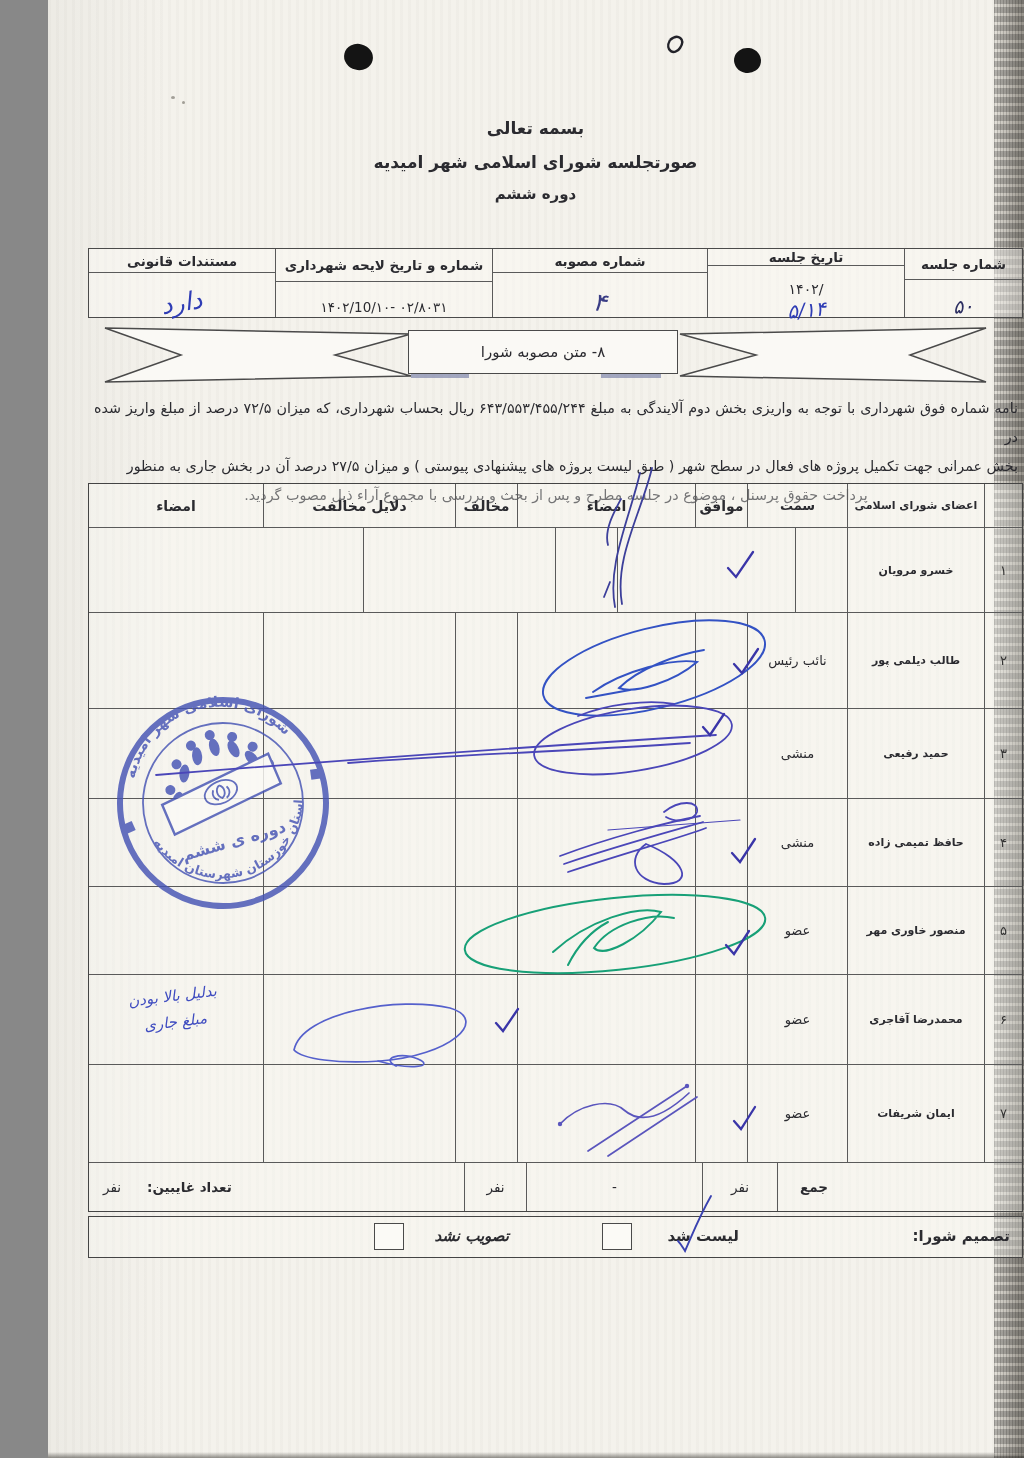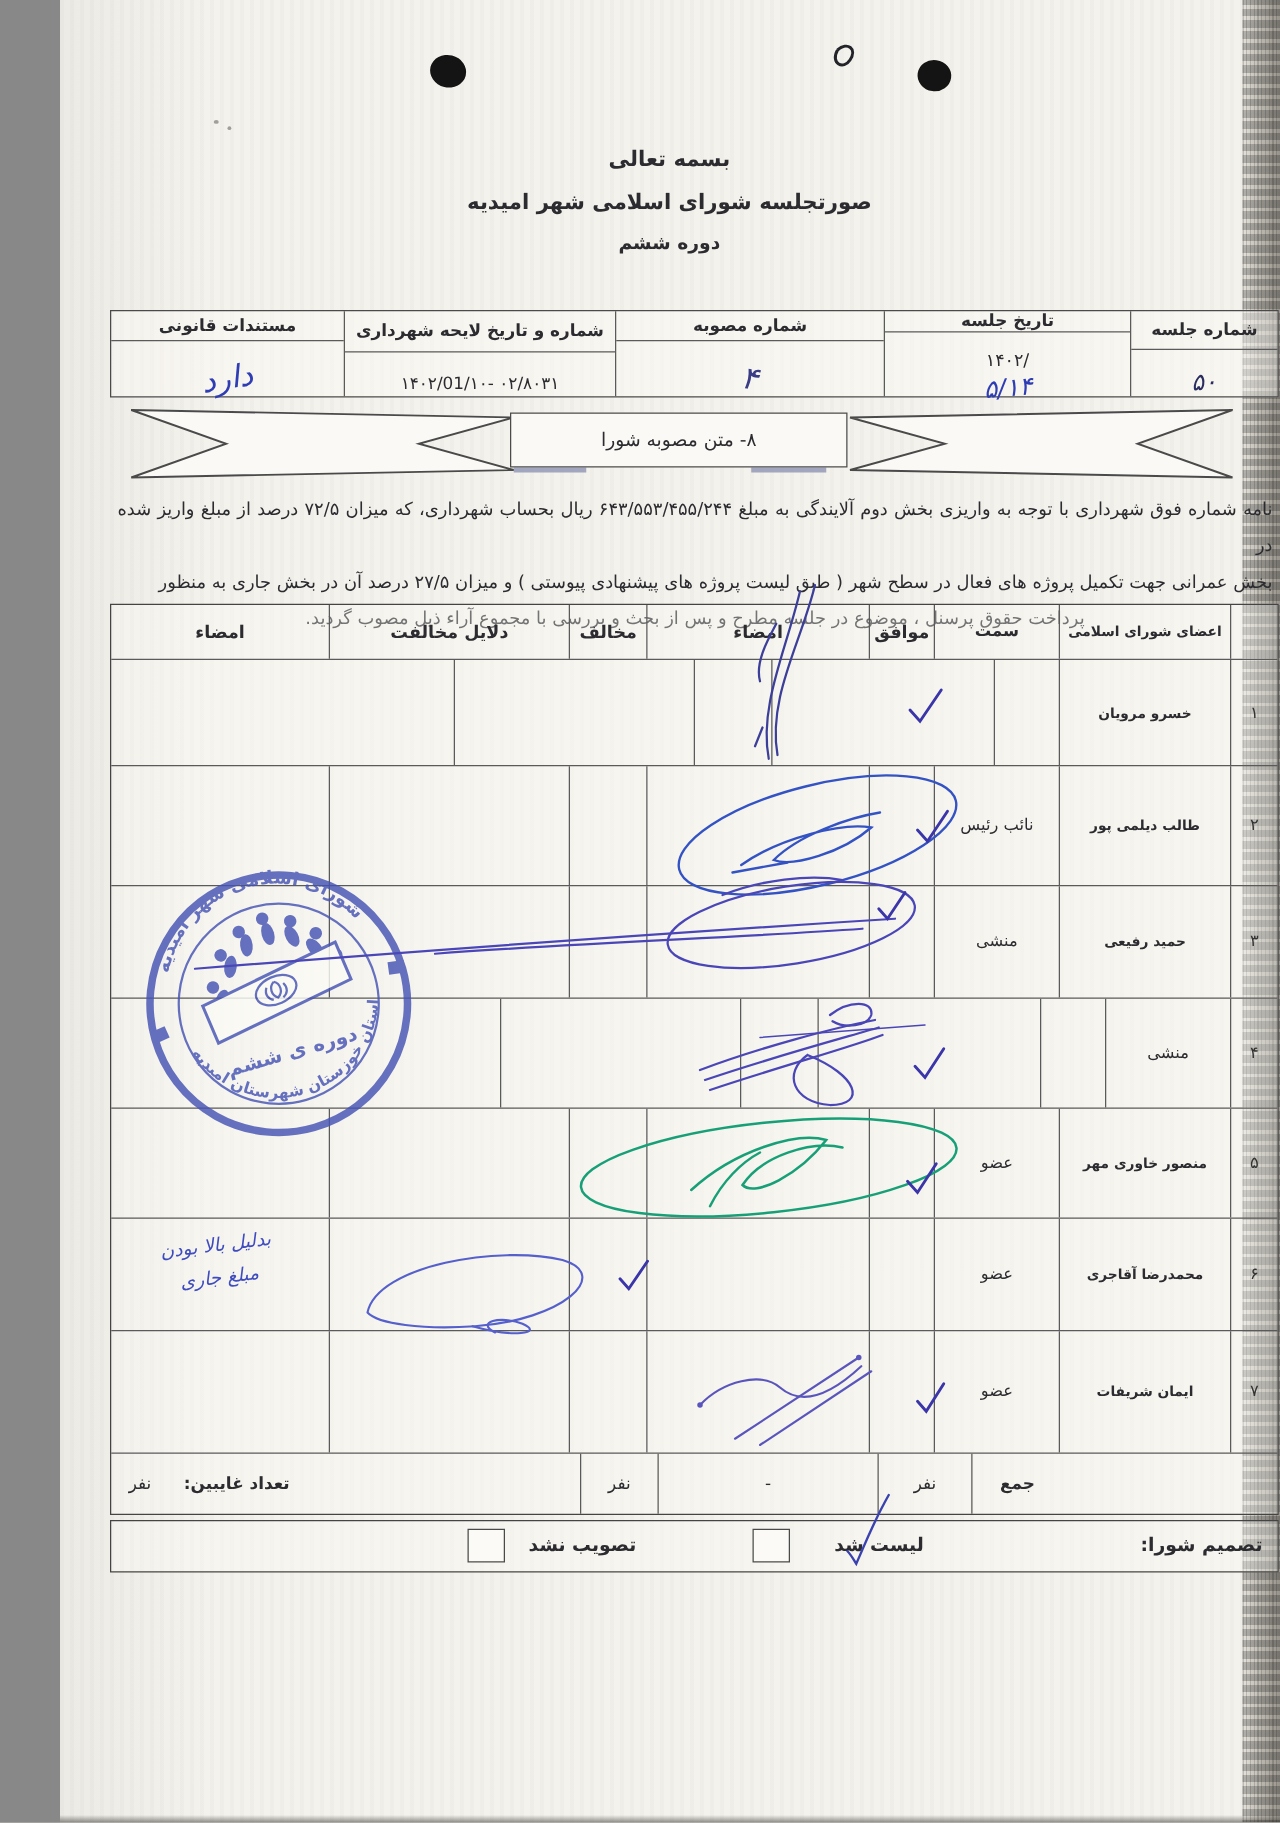--- a/index.html
+++ b/index.html
@@ -82,21 +82,21 @@
   .t-b{width:75px;} .t-c{width:176px;} .t-d{width:62px;} .t-e{flex:1;justify-content:flex-end;}
   .t-e .lbl{font-weight:600;margin-left:26px;}
   .t-e .unit{margin-left:14px;}
   .oppose-note{position:absolute;top:8px;right:14px;text-align:center;color:#3f4cc0;
     font-size:15px;font-style:italic;transform:rotate(-7deg);line-height:26px;width:150px;}
   
   .decision{position:absolute;left:40px;top:1216px;width:935px;height:42px;border:1.5px solid #444;
     box-sizing:border-box;background:rgba(252,251,247,.35);}
   .decision .d-label{position:absolute;right:12px;top:10px;font-size:15px;font-weight:600;}
   .d-approved{position:absolute;right:283px;top:10px;font-size:15px;font-weight:600;}
-  .d-not-approved{position:absolute;right:513px;top:10px;font-size:15px;font-weight:600;}
+  .d-not-approved{position:absolute;right:513px;top:10px;font-size:15px;font-weight:600;font-style:italic;}
   .d-box{position:absolute;top:6px;width:30px;height:27px;border:1.5px solid #4a4a4a;background:#fbfaf6;box-sizing:border-box;}
   .d-box-yes{right:390px;}
   .d-box-no{right:618px;}
   
   .ink-overlay,.stamp,.banner-svg,.mark-svg{position:absolute;pointer-events:none;}
   .ink-overlay{left:0;top:0;}
   .stamp{left:64px;top:692px;}
 </style>
 </head>
 <body>
@@ -137,21 +137,21 @@
     </div>
     <div class="info-col i3">
       <div class="info-head">شماره مصوبه</div>
       <div class="info-val">
           <span class="hw hw-4">۴</span>
         </div>
     </div>
     <div class="info-col i4">
       <div class="info-head">شماره و تاریخ لایحه شهرداری</div>
       <div class="info-val">
-          <span dir="ltr" style="font-size:13.5px;">۱۴۰۲/01/۱۰- ۰۲/۸۰۳۱</span>
+          <span dir="ltr" style="font-size:13.5px;">۱۴۰۲/10/۱۰- ۰۲/۸۰۳۱</span>
         </div>
     </div>
     <div class="info-col i5">
       <div class="info-head">مستندات قانونی</div>
       <div class="info-val">
           <span class="hw hw-dared">دارد</span>
         </div>
     </div>
   </section>
 
@@ -210,20 +210,21 @@
       <div class="vt-cell c-pos">منشی</div>
       <div class="vt-cell c-agree"></div>
       <div class="vt-cell c-sign"></div>
       <div class="vt-cell c-opp"></div>
       <div class="vt-cell c-reason"></div>
       <div class="vt-cell c-sign2"></div>
     </div>
 
     <div class="vt-row r4">
       <div class="vt-cell c-num">۴</div>
+      <div class="vt-cell c-name">حافظ تمیمی زاده</div>
       <div class="vt-cell c-pos">منشی</div>
       <div class="vt-cell c-agree"></div>
       <div class="vt-cell c-sign"></div>
       <div class="vt-cell c-opp"></div>
       <div class="vt-cell c-reason"></div>
       <div class="vt-cell c-sign2"></div>
     </div>
 
     <div class="vt-row r5">
       <div class="vt-cell c-num">۵</div>

